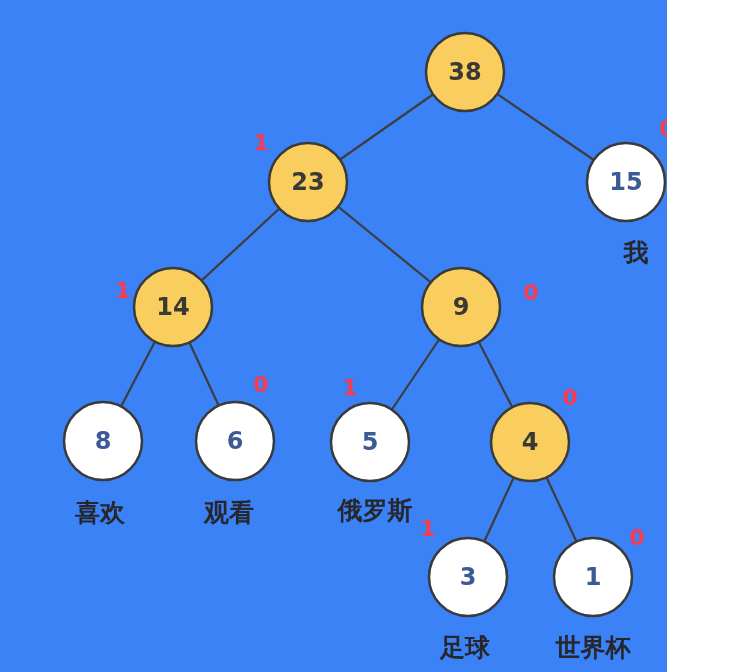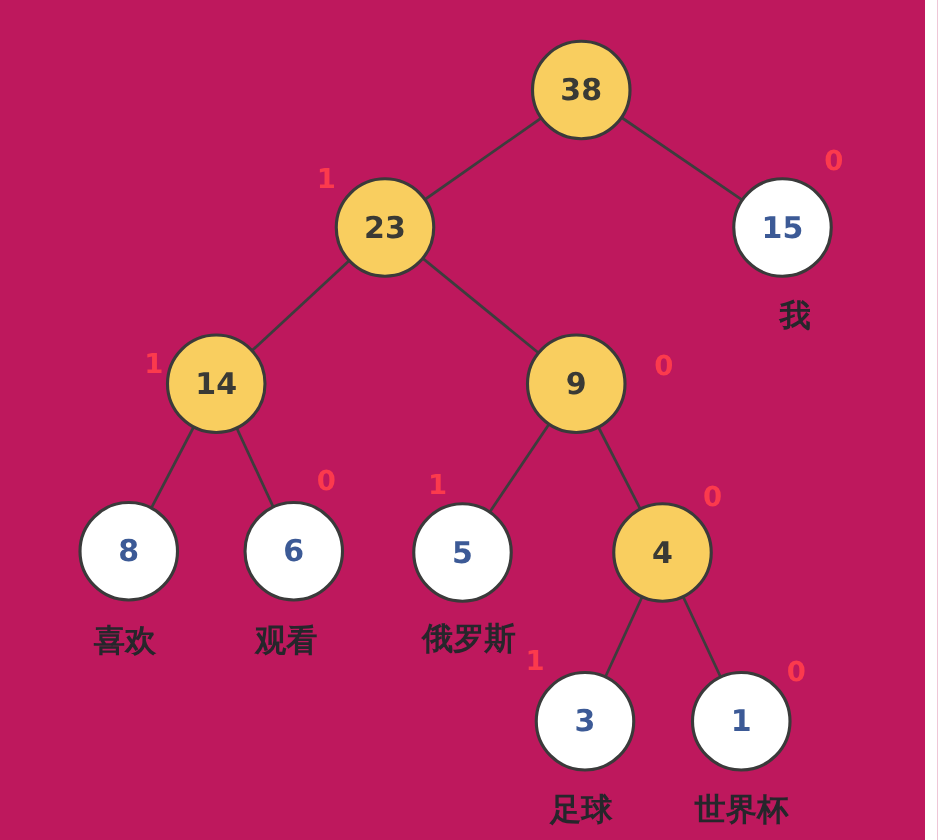--- a/index.html
+++ b/index.html
@@ -2,23 +2,23 @@
 <html><head>
 <meta charset="utf-8">
 <style>
   html, body {
     margin: 0;
     padding: 0;
     background: #ffffff;
   }
   .stage {
     position: relative;
-    width: 740px;
+    width: 667px;
     height: 672px;
-    background: #be185d;
+    background: #3b82f6;
     overflow: hidden;
     font-family: "DejaVu Sans", "Liberation Sans", sans-serif;
   }
   svg {
     display: block;
   }
   .edge-line {
     stroke: #3d3d3d;
     stroke-width: 2.2;
     fill: none;

